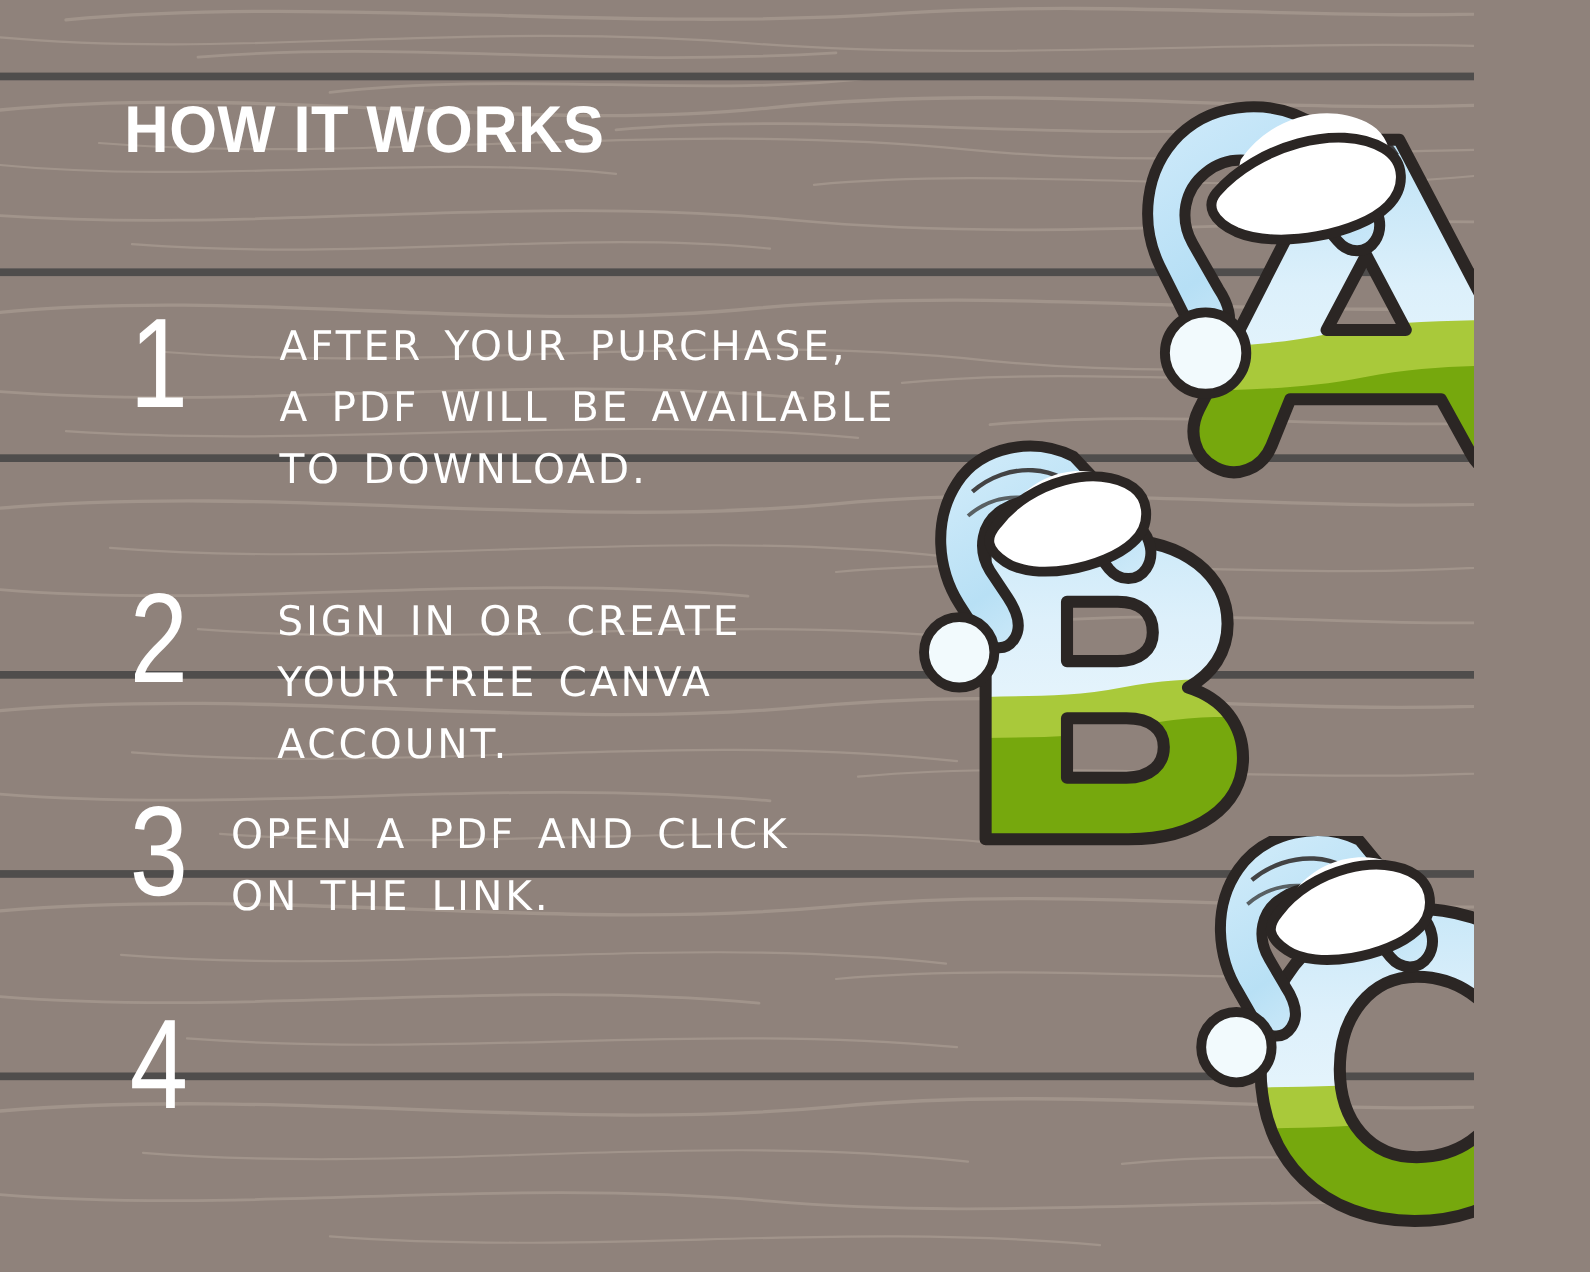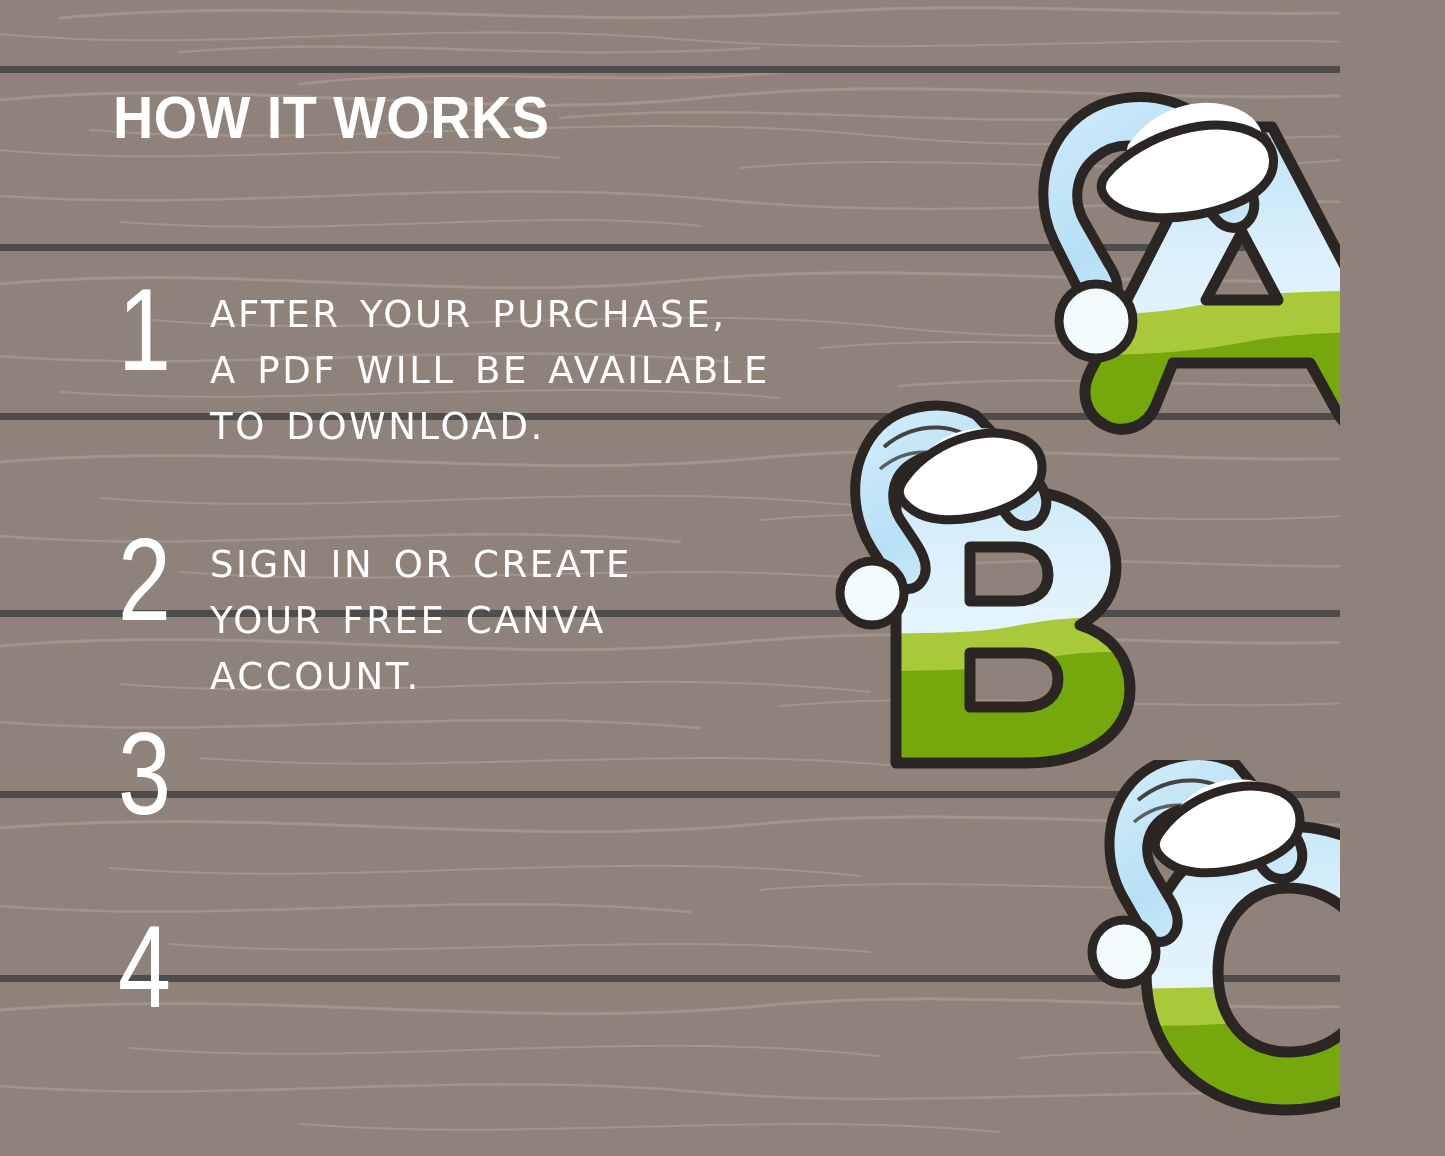--- a/index.html
+++ b/index.html
@@ -56,22 +56,22 @@
     word-spacing:5px;
     max-width:575px;
     padding-top:9px;
   }
 
   #step1{left:118px;top:278px;}
   #step2{left:118px;top:528px;}
   #step3{left:118px;top:722px;}
   #step4{left:118px;top:915px;}
 
-  #step1 .step-text{max-width:560px;}
-  #step2 .step-text{max-width:545px;}
+  #step1 .step-text{max-width:560px;margin-left:44px;}
+  #step2 .step-text{max-width:545px;margin-left:42px;}
   #step3 .step-text{max-width:570px;}
   #step4 .step-text{max-width:570px;}
 
   
   .letter-art{position:absolute;}
   #letter-a{left:1010px;top:75px;width:430px;height:410px;}
   #letter-b{left:830px;top:395px;width:345px;height:375px;}
   #letter-c{left:1080px;top:760px;width:355px;height:360px;}
 </style>
 </head>
@@ -146,20 +146,21 @@
       <div class="step-text">AFTER YOUR PURCHASE, A PDF WILL BE AVAILABLE TO DOWNLOAD.</div>
     </div>
 
     <div class="step" id="step2">
       <div class="step-number">2</div>
       <div class="step-text">SIGN IN OR CREATE YOUR FREE CANVA ACCOUNT.</div>
     </div>
 
     <div class="step" id="step3">
       <div class="step-number">3</div>
+      <div class="step-text">OPEN A PDF AND CLICK ON THE LINK.</div>
     </div>
 
     <div class="step" id="step4">
       <div class="step-number">4</div>
     </div>
 
   </div>
 
   <svg class="letter-art" id="letter-a" viewBox="0 0 430 410" aria-hidden="true">
     <defs>

